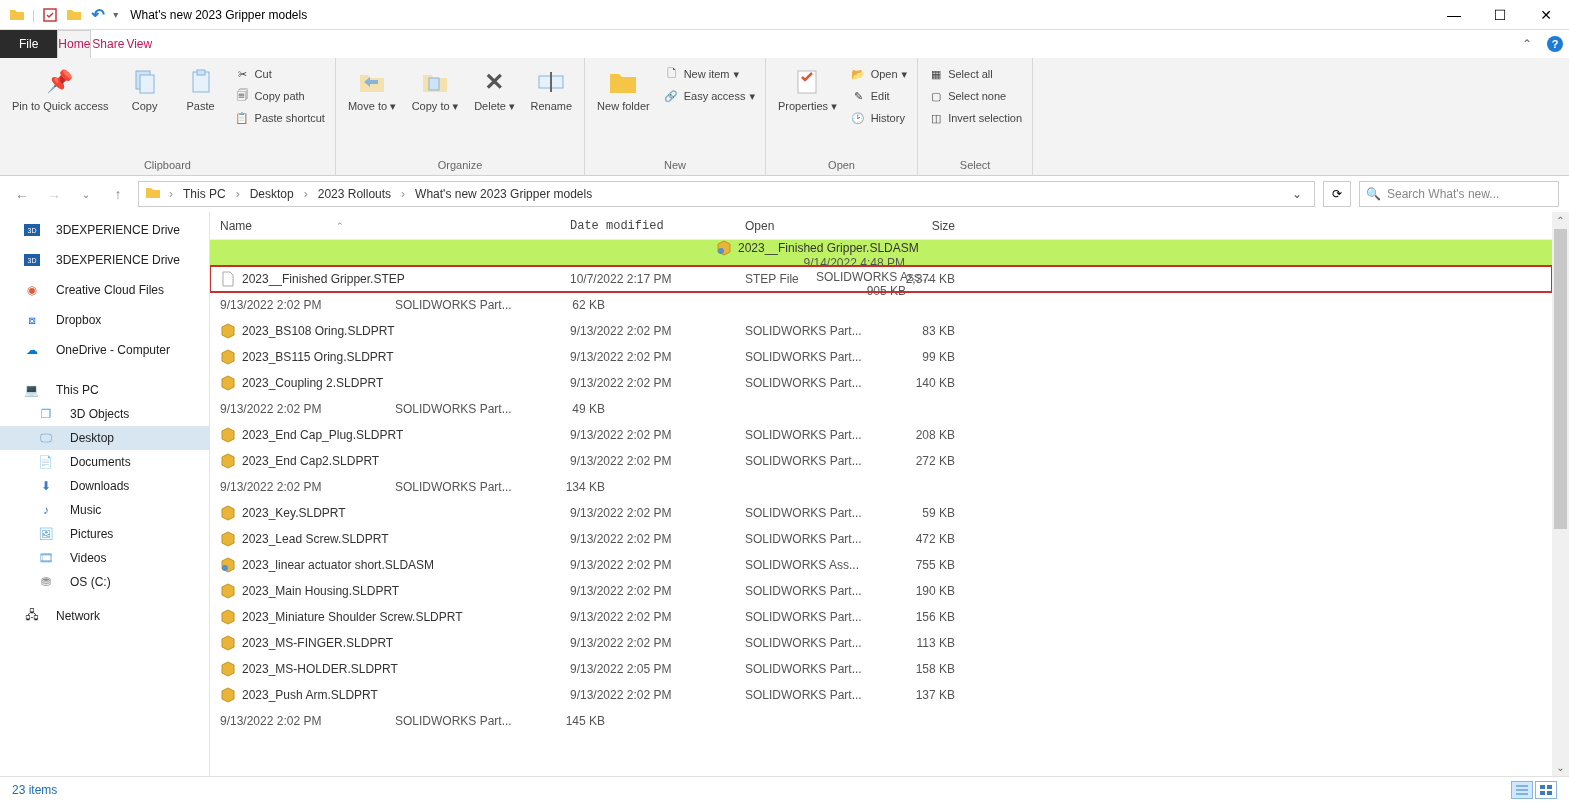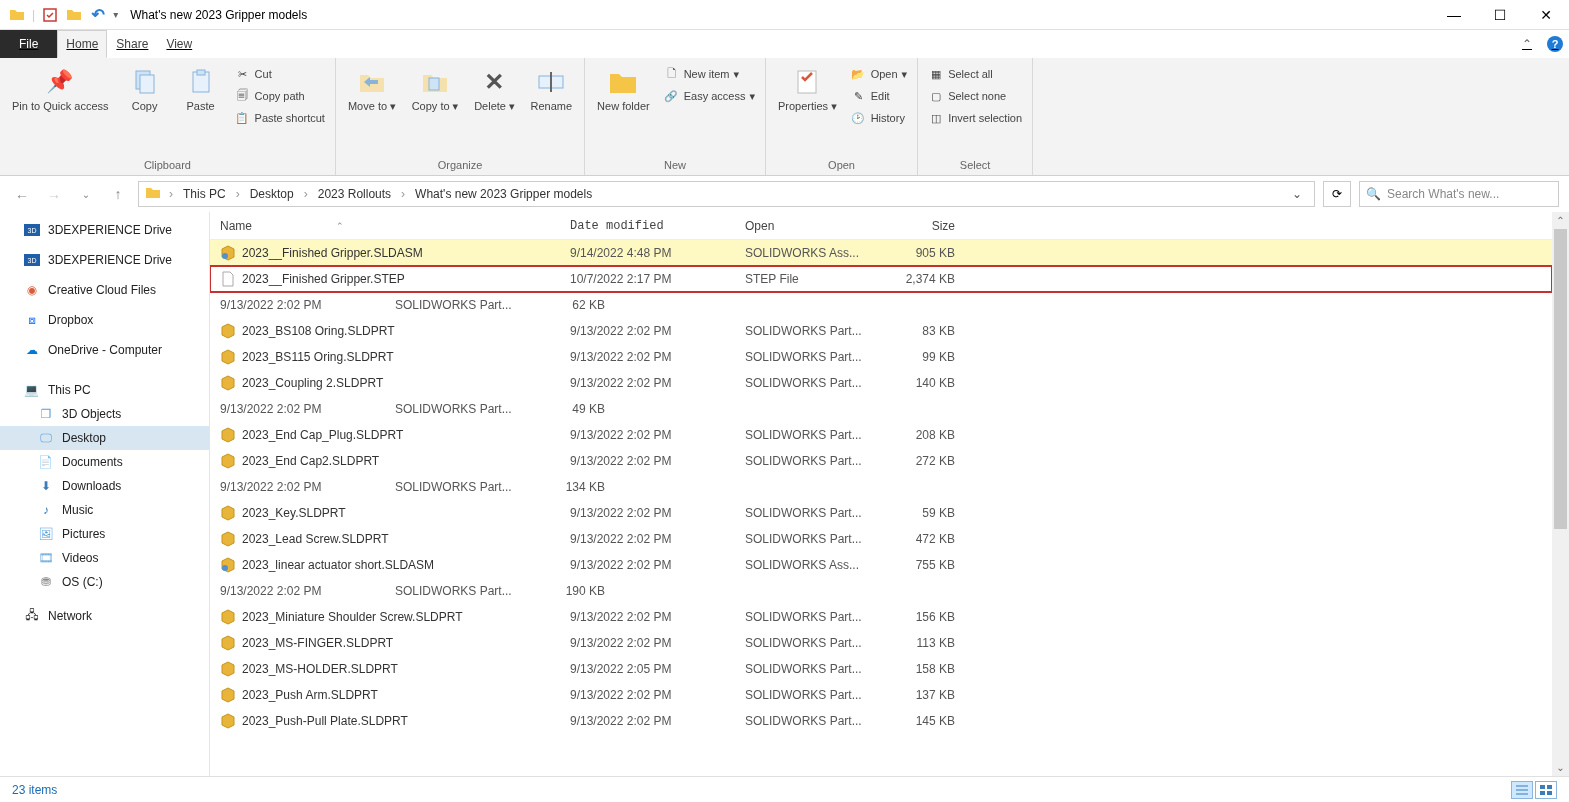--- a/index.html
+++ b/index.html
@@ -7,22 +7,22 @@
 
 
 .titlebar { height: 30px; display: flex; align-items: center; background: #fff; border-bottom: 1px solid #e0e0e0; }
 .titlebar .qat { display: flex; align-items: center; padding-left: 8px; gap: 6px; }
 .titlebar .qat .ico { width: 18px; height: 18px; display: flex; align-items: center; justify-content: center; }
 .titlebar .title { margin-left: 12px; font-size: 12px; color: #000; }
 .titlebar .wincontrols { margin-left: auto; display: flex; }
 .titlebar .wincontrols .wbtn { width: 46px; height: 30px; display: flex; align-items: center; justify-content: center; font-size: 14px; }
 
 
-.tabs { height: 28px; display: flex; align-items: stretch; background: #fff; text-decoration: underline; }
-.tabs .tab { padding: 0 8px; display: flex; align-items: center; font-size: 12px; color: #404040; border: 1px solid transparent; }
+.tabs { height: 28px; display: flex; align-items: stretch; background: #fff; }
+.tabs .tab { padding: 0 0; display: flex; align-items: center; font-size: 12px; color: #be185d; border: 1px solid transparent; }
 .tabs .tab.file { background: #2b2b2b; color: #fff; padding: 0 18px; }
 .tabs .tab.active { background: #f3f3f3; border: 1px solid #d0d0d0; border-bottom: 1px solid #f3f3f3; }
 .tabs .spacer { flex: 1; }
 .tabs .collapse { width: 28px; display: flex; align-items: center; justify-content: center; color: #666; }
 .tabs .help { width: 28px; display: flex; align-items: center; justify-content: center; }
 .help-circ { width: 16px; height: 16px; border-radius: 50%; background: #1e7bd6; color: #fff; font-size: 11px; display: flex; align-items: center; justify-content: center; font-weight: bold; }
 
 
 .ribbon { height: 118px; background: #f3f3f3; border-bottom: 1px solid #d0d0d0; display: flex; }
 .group { border-right: 1px solid #d8d8d8; display: flex; flex-direction: column; padding: 4px 6px 0 6px; }
@@ -41,37 +41,37 @@
 .addrbar { flex: 1; height: 26px; border: 1px solid #ccc; display: flex; align-items: center; padding: 0 6px; gap: 4px; font-size: 12px; color: #333; }
 .addrbar .crumb { padding: 0 2px; }
 .addrbar .sep { color: #999; padding: 0 4px; }
 .addrbar .refresh { margin-left: auto; padding: 0 6px; color: #555; }
 .refreshbox { width: 28px; height: 26px; border: 1px solid #ccc; display: flex; align-items: center; justify-content: center; }
 .searchbox { width: 200px; height: 26px; border: 1px solid #ccc; display: flex; align-items: center; padding: 0 6px; gap: 6px; color: #888; font-size: 12px; }
 
 
 .main { display: flex; height: calc(802px - 30px - 28px - 118px - 36px - 26px); }
 .navpane { width: 210px; border-right: 1px solid #e5e5e5; overflow-y: auto; padding-top: 6px; }
-.navitem { display: flex; align-items: center; gap: 8px; padding: 4px 10px 4px 24px; font-size: 12px; color: #222; white-space: nowrap; }
+.navitem { display: flex; align-items: center; gap: 16px; padding: 4px 10px 4px 24px; font-size: 12px; color: #222; white-space: nowrap; }
 .navitem.indent { padding-left: 38px; }
 .navitem.selected { background: #d8e6f2; }
 .navitem .ico { width: 16px; height: 16px; display: flex; align-items: center; justify-content: center; }
 .navspacer { height: 10px; }
 
 .filepane { flex: 1; display: flex; }
 .filelist { flex: 1; position: relative; overflow: hidden; }
 .cols { display: flex; height: 28px; border-bottom: 1px solid #eee; font-size: 12px; color: #444; align-items: center; }
 .cols .col { padding-left: 10px; }
 .col-name { width: 350px; display: flex; align-items: center; gap: 84px; }
 .col-date { width: 175px; font-family: Liberation Mono, monospace; }
 .col-type { width: 150px; }
 .col-size { width: 90px; text-align: right; padding-right: 20px; }
 .rows { overflow: hidden; }
 .row { display: flex; height: 26px; align-items: center; font-size: 12px; color: #333; }
-.row.selected { background: #fef9c3; }
+.row.selected { background: #bef264; flex-direction: column; }
 .row.highlighted { outline: 2px solid #c73030; outline-offset: -1px; }
 .row .cell-name { width: 350px; padding-left: 10px; display: flex; align-items: center; gap: 6px; }
 .row .cell-date { width: 175px; padding-left: 10px; color: #555; }
 .row .cell-type { width: 150px; padding-left: 10px; color: #555; }
 .row .cell-size { width: 90px; text-align: right; padding-right: 20px; color: #555; }
 .fico { width: 16px; height: 16px; display: inline-flex; align-items: center; justify-content: center; }
 
 .scrollbar { width: 17px; background: #f0f0f0; position: relative; }
 .scroll-up, .scroll-down { height: 17px; display: flex; align-items: center; justify-content: center; color: #666; font-size: 10px; }
 .scroll-thumb { position: absolute; top: 17px; left: 2px; right: 2px; height: 300px; background: #c8c8c8; }
@@ -565,20 +565,28 @@
                   <circle cx="5" cy="11" r="3" fill="#5490d0"></circle>
                 </svg>
               </span>
               <span>2023_linear actuator short.SLDASM</span>
             </div>
     <div class="cell-date">9/13/2022 2:02 PM</div>
     <div class="cell-type">SOLIDWORKS Ass...</div>
     <div class="cell-size">755 KB</div>
           </div>
           <div class="row">
+    <div class="cell-name">
+              <span class="fico">
+                <svg width="16" height="16">
+                  <path d="M8 1l6 3v8l-6 3-6-3V4z" fill="#e8b43a" stroke="#c4941e"></path>
+                </svg>
+              </span>
+              <span>2023_Main Housing.SLDPRT</span>
+            </div>
     <div class="cell-date">9/13/2022 2:02 PM</div>
     <div class="cell-type">SOLIDWORKS Part...</div>
     <div class="cell-size">190 KB</div>
           </div>
           <div class="row">
     <div class="cell-name">
               <span class="fico">
                 <svg width="16" height="16">
                   <path d="M8 1l6 3v8l-6 3-6-3V4z" fill="#e8b43a" stroke="#c4941e"></path>
                 </svg>
@@ -622,28 +630,20 @@
                   <path d="M8 1l6 3v8l-6 3-6-3V4z" fill="#e8b43a" stroke="#c4941e"></path>
                 </svg>
               </span>
               <span>2023_Push Arm.SLDPRT</span>
             </div>
     <div class="cell-date">9/13/2022 2:02 PM</div>
     <div class="cell-type">SOLIDWORKS Part...</div>
     <div class="cell-size">137 KB</div>
           </div>
           <div class="row">
-    <div class="cell-name">
-              <span class="fico">
-                <svg width="16" height="16">
-                  <path d="M8 1l6 3v8l-6 3-6-3V4z" fill="#e8b43a" stroke="#c4941e"></path>
-                </svg>
-              </span>
-              <span>2023_Push-Pull Plate.SLDPRT</span>
-            </div>
     <div class="cell-date">9/13/2022 2:02 PM</div>
     <div class="cell-type">SOLIDWORKS Part...</div>
     <div class="cell-size">145 KB</div>
           </div>
         </div>
     </div>
     <div class="scrollbar">
       <div class="scroll-up">⌃</div>
       <div class="scroll-thumb"></div>
       <div class="scroll-down" style="position:absolute;bottom:0;width:100%">⌄</div>

